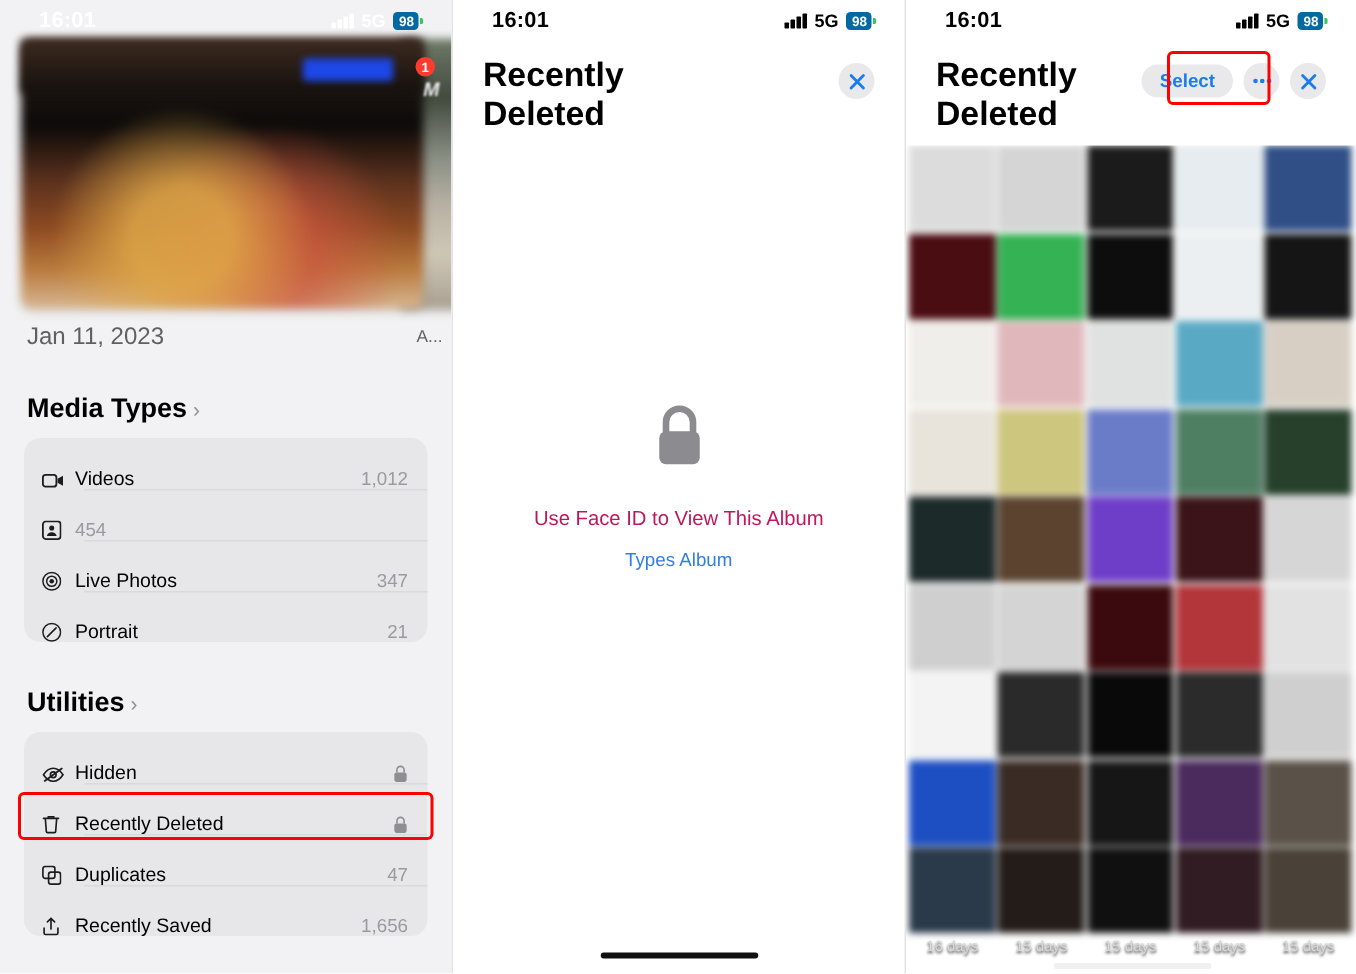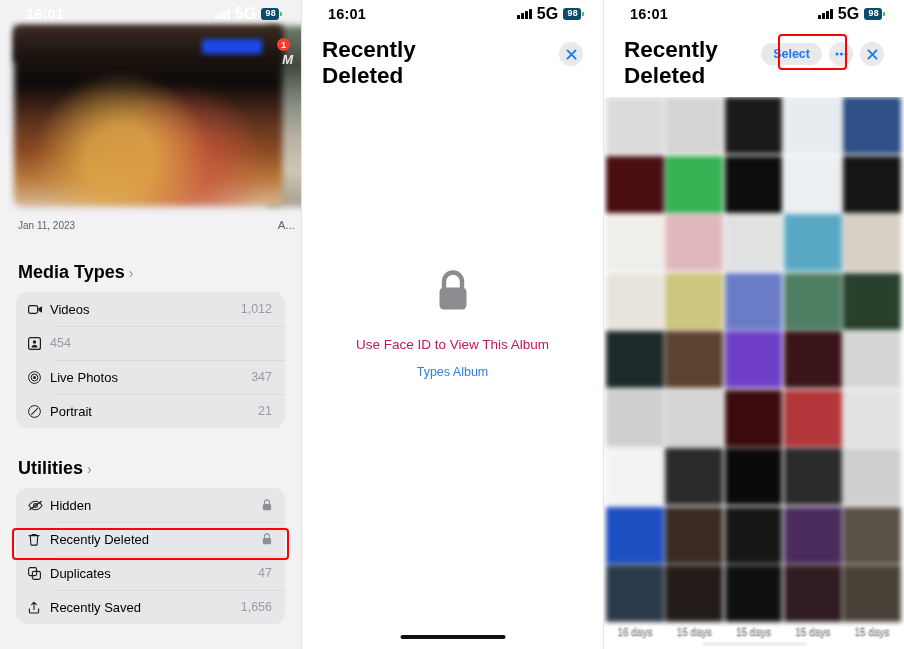--- a/index.html
+++ b/index.html
@@ -26,25 +26,25 @@
   .statusbar.on-photo { color: #ffffff; }
   .statusbar.on-white { color: #000000; }
   .sb-time { font-size: 14.5px; font-weight: 700; letter-spacing: .2px; }
   .sb-right { display: flex; align-items: center; gap: 5px; }
   .sig { display: flex; align-items: flex-end; gap: 1.5px; height: 10px; }
   .sig i { width: 2.5px; background: currentColor; border-radius: .5px; display: block; }
   .sig i:nth-child(1) { height: 4px; }
   .sig i:nth-child(2) { height: 6px; }
   .sig i:nth-child(3) { height: 8px; }
   .sig i:nth-child(4) { height: 10px; }
-  .sb-net { font-size: 16px; font-weight: 600; }
+  .sb-net { font-size: 12px; font-weight: 600; }
   .batt {
-    background: #0c4a6e; color: #ffffff; font-size: 9px; font-weight: 700;
+    background: #0369a1; color: #ffffff; font-size: 9px; font-weight: 700;
     border-radius: 3px; padding: 1.5px 3px 1.5px 4px; line-height: 1;
-    display: flex; align-items: center; position: relative; font-family: Liberation Mono, monospace;
+    display: flex; align-items: center; position: relative;
   }
   .batt::after {
     content: ""; position: absolute; right: -2.5px; top: 4px;
     width: 2px; height: 4px; background: #34c759; border-radius: 0 1px 1px 0;
   }
 
   
   .photo-strip {
     position: absolute; top: 0; left: 0; width: 301px; height: 215px;
     overflow: hidden;
@@ -82,33 +82,33 @@
   }
   .badge-m {
     position: absolute; right: 8px; top: 52px; color: #e8e8ea;
     font-size: 13px; font-style: italic; font-weight: 600; z-index: 5;
     filter: blur(.7px);
   }
   .date-row {
     position: absolute; top: 212px; left: 0; width: 301px; height: 26px;
     display: flex; align-items: center;
   }
-  .date-main { margin-left: 18px; font-size: 10px; color: #5f5f63; }
+  .date-main { margin-left: 18px; font-size: 16px; color: #5f5f63; }
   .date-side { position: absolute; right: 6px; font-size: 11.5px; color: #5f5f63; }
 
   .sec-head {
     display: flex; align-items: center; gap: 4px;
     margin: 0 0 9px 18px; font-size: 18px; font-weight: 700; color: #000;
   }
   .sec-head .chev { font-size: 14px; color: #8e8e93; font-weight: 400; }
   .group {
     margin: 0 16px; background: #e7e7ea; border-radius: 11px; overflow: hidden;
   }
   .row {
-    display: flex; align-items: center; height: 34px; padding: 0 13px 0 12px;
+    display: flex; align-items: flex-end; height: 34px; padding: 0 13px 0 12px;
     position: relative;
   }
   .row + .row::before {
     content: ""; position: absolute; left: 40px; right: 0; top: 0;
     height: 1px; background: #d9d9de;
   }
   .row-ico {
     width: 22px; display: flex; align-items: center; justify-content: flex-start;
     color: #1c1c1e;
   }

